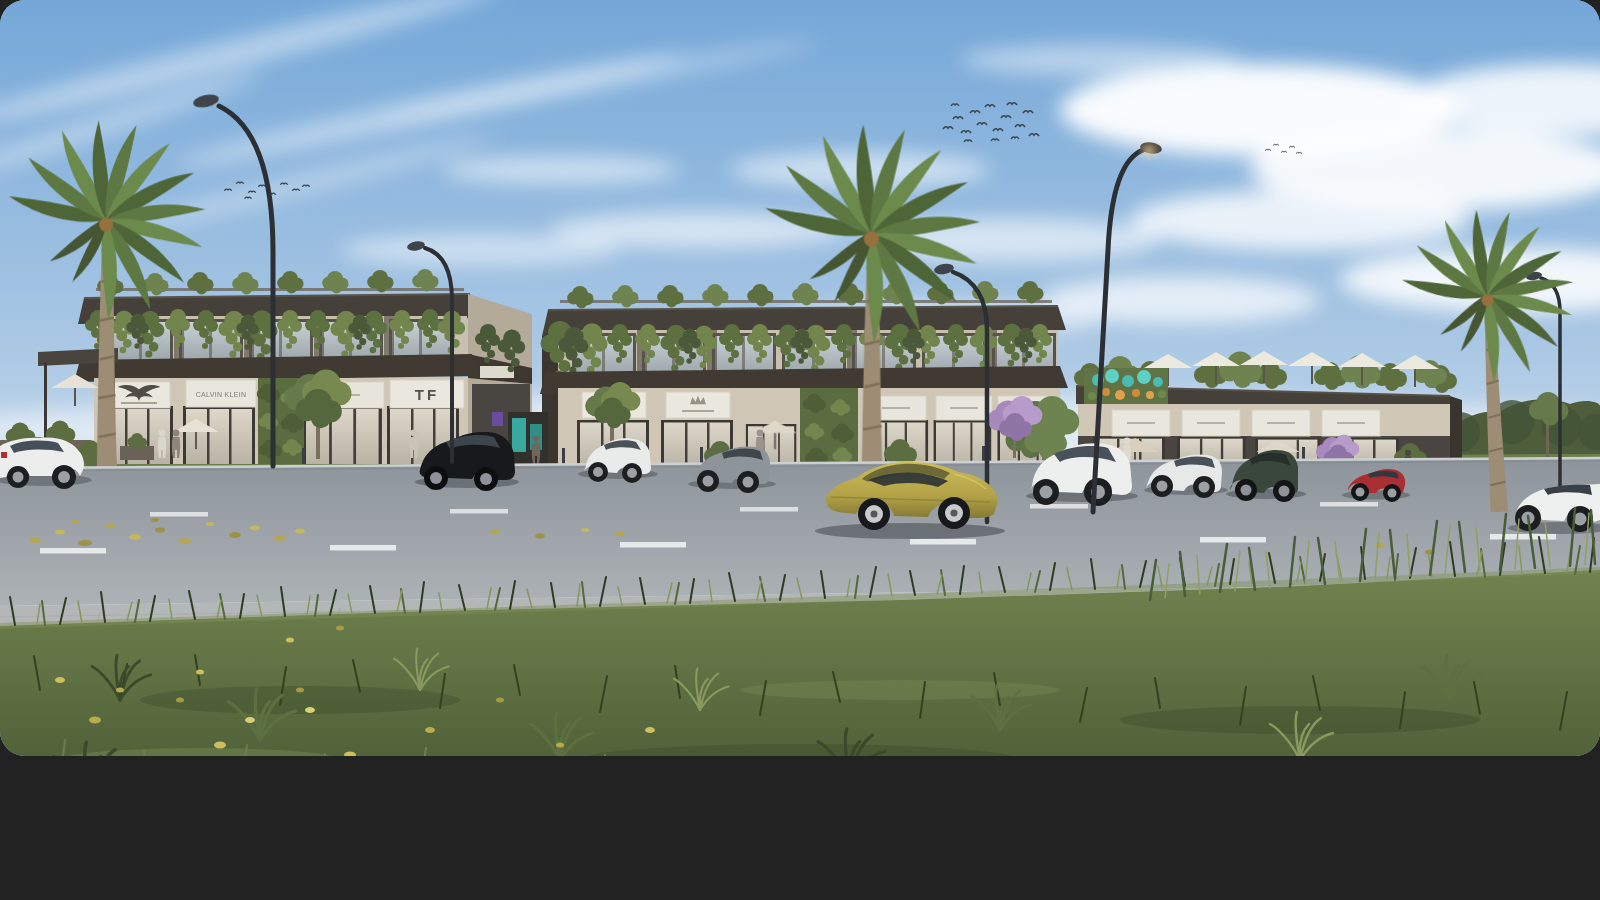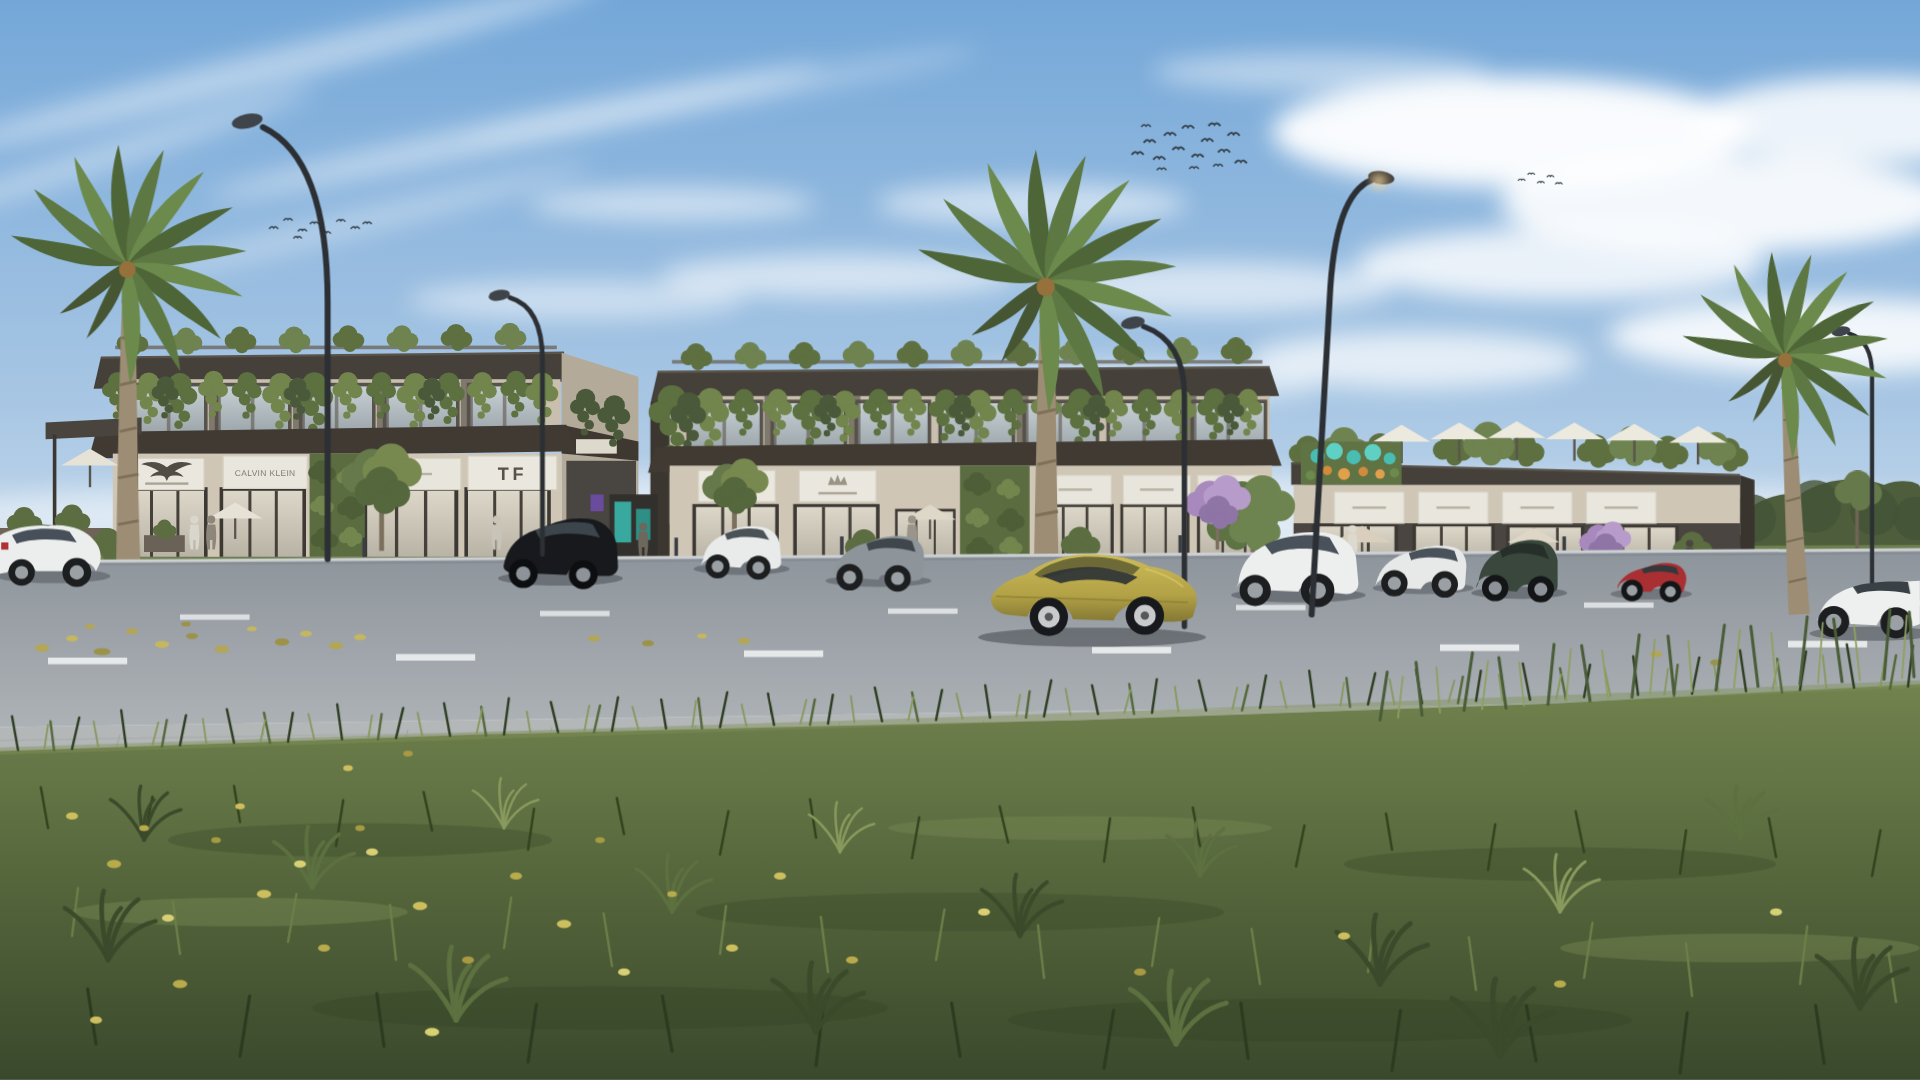--- a/index.html
+++ b/index.html
@@ -1,16 +1,16 @@
 <!DOCTYPE html>
 <html><head>
 <meta charset="utf-8">
 <style>
   html,body{margin:0;padding:0;background:#222;}
-  .stage{position:relative;width:1600px;height:900px;overflow:hidden;background:#9fc0de;font-family:"Liberation Sans",sans-serif;}
+  .stage{position:relative;width:1600px;height:756px;overflow:hidden;background:#9fc0de;font-family:"Liberation Sans",sans-serif;border-radius:25px;}
   svg{display:block}
   svg text{font-family:"Liberation Sans",sans-serif;}
   .sign-text{fill:#7f7b6e;}
 </style>
 </head>
 <body>
 
 <div class="stage">
 <svg width="1600" height="900" viewBox="0 0 1600 900" xmlns="http://www.w3.org/2000/svg">
 <defs>

